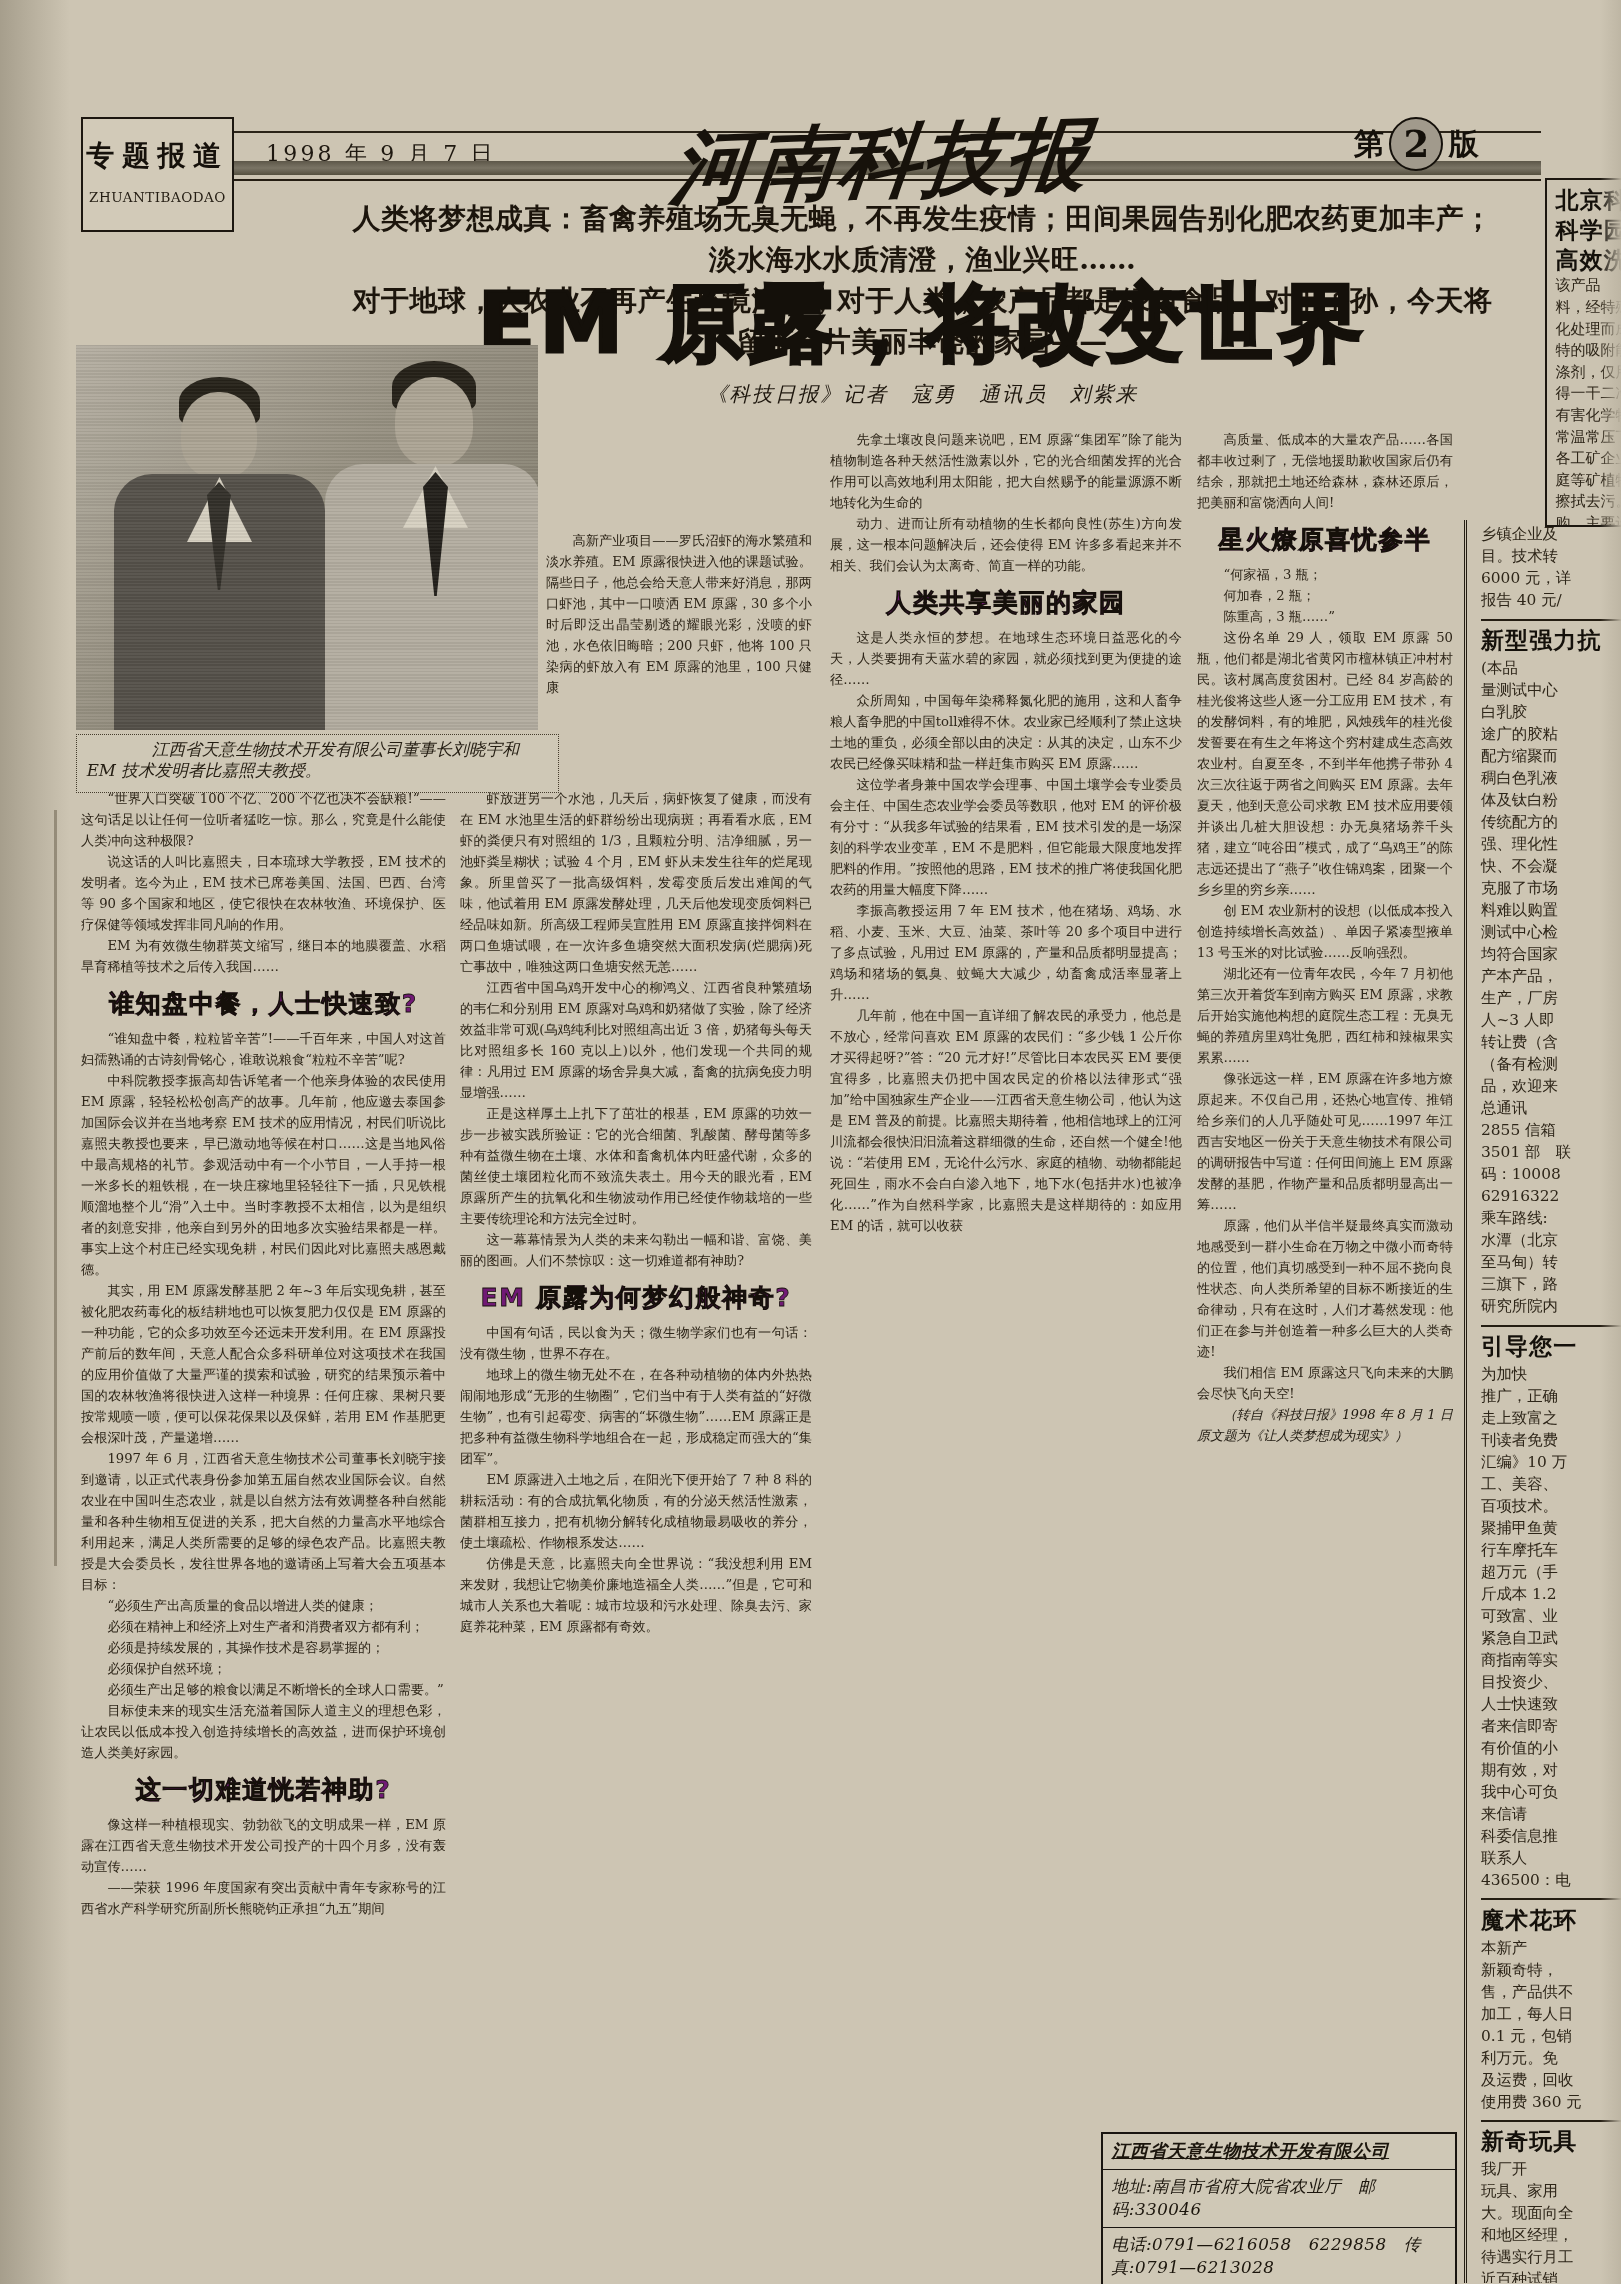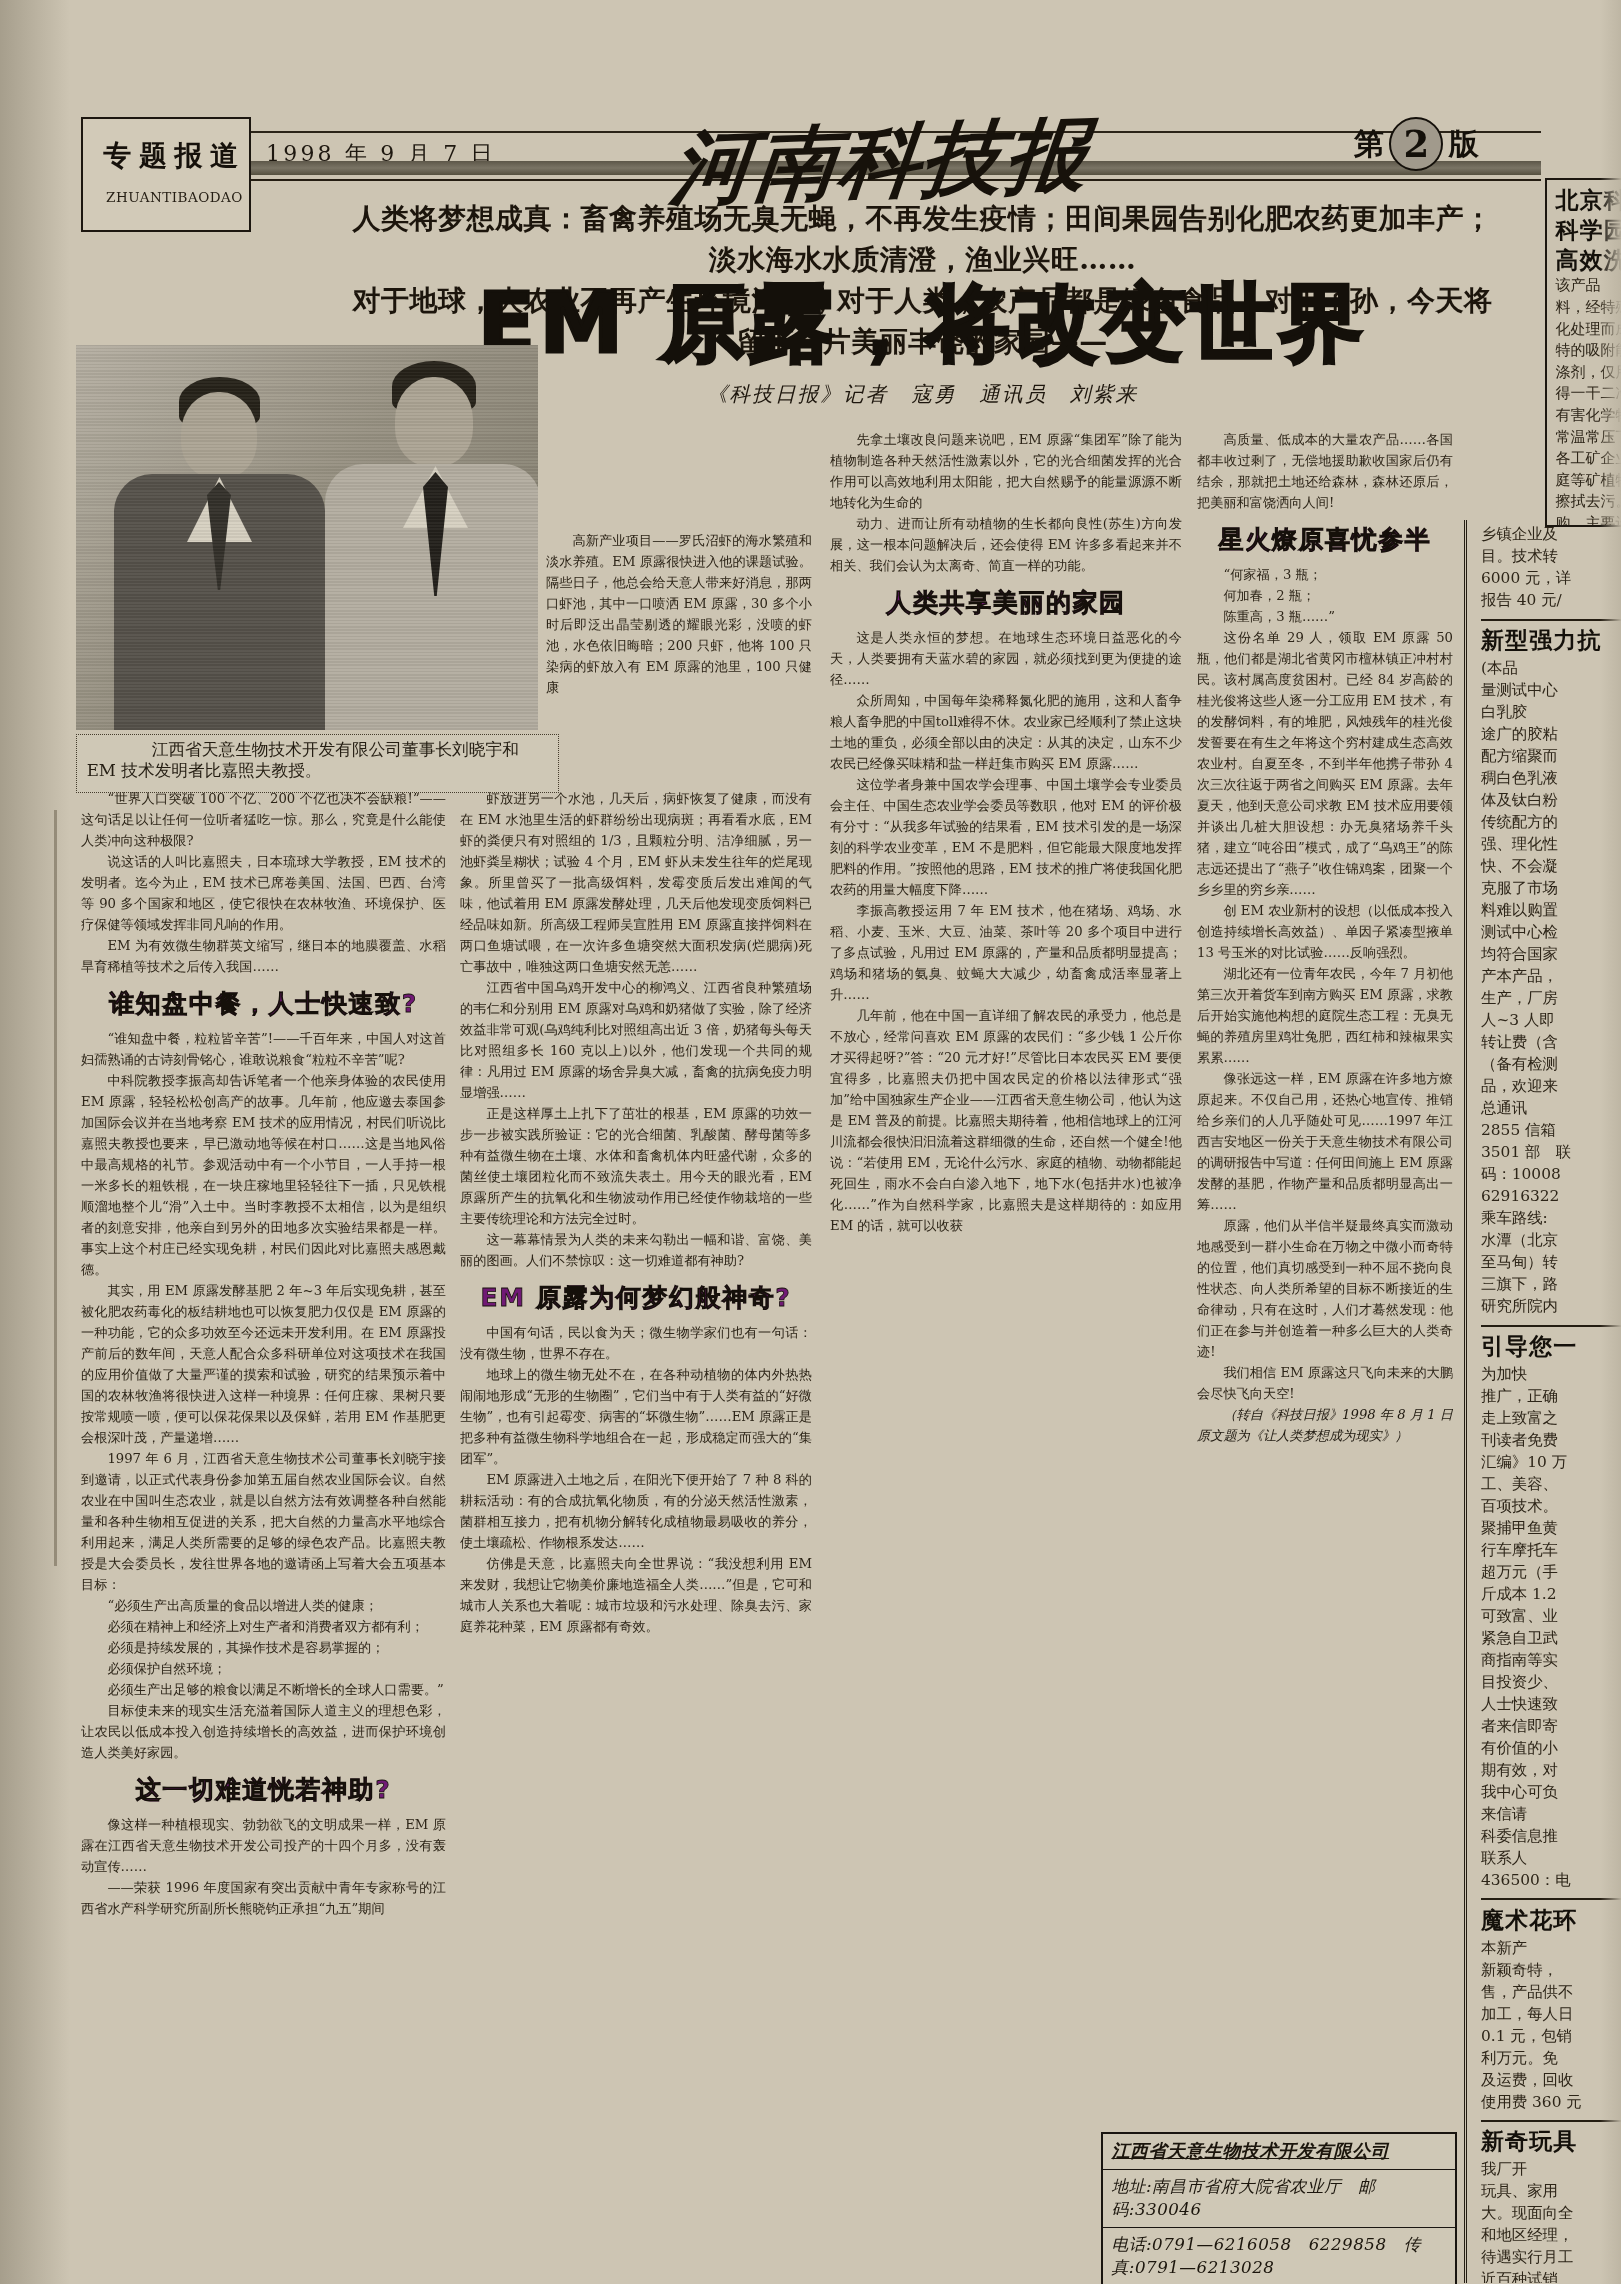--- a/index.html
+++ b/index.html
@@ -7,21 +7,21 @@
        background:#cdc5b3;font-family:"DejaVu Serif","Liberation Serif",serif;color:#2b2317;}
   body:before{content:"";position:absolute;left:0;top:0;width:70px;height:100%;
        background:linear-gradient(to right,#a69e8c,rgba(166,158,140,0));z-index:5;pointer-events:none;}
   body:after{content:"";position:absolute;right:0;top:0;width:21.6px;height:100%;
        background:linear-gradient(to left,#bdb5a3,rgba(189,181,163,0));z-index:5;pointer-events:none;}
 
   .abs{position:absolute;}
 
   
   .section-box{left:81px;top:117px;width:149px;height:111px;border:2.2px solid #1c1710;
-       text-align:center;background:#d2cab8;z-index:2;padding-left:17px;}
+       text-align:center;background:#d2cab8;z-index:2;}
   .section-box .cn{font-family:"DejaVu Serif",serif;font-weight:700;font-size:28px;
        letter-spacing:7.6px;margin-top:18.4px;color:#16110b;}
   .section-box .en{font-size:13.5px;letter-spacing:0.5px;margin-top:14px;color:#241d13;}
   .hdr-rule{left:231px;top:131px;width:1310px;height:2.2px;background:#2b2418;}
   .hdr-date{left:266px;top:139px;font-size:22px;letter-spacing:3.2px;color:#1e1810;}
   .masthead{left:667px;top:101px;width:426px;height:130px;text-align:center;
        font-family:"DejaVu Serif",serif;font-weight:900;font-style:italic;font-size:81px;
        line-height:119px;letter-spacing:2.2px;color:#17120b;transform:skewX(-8deg) rotate(-2deg);z-index:3;}
   .edition{left:1354px;top:117px;display:flex;align-items:center;gap:5.4px;z-index:3;}
   .edition .word{font-family:"DejaVu Sans",sans-serif;font-weight:900;font-size:30px;color:#14100a;}
@@ -47,21 +47,21 @@
        background:linear-gradient(135deg,#b5afa2 0%,#979182 45%,#7d7869 100%);}
   .photo .grain{position:absolute;inset:0;
        background:repeating-linear-gradient(0deg,rgba(0,0,0,.05) 0 1.6px,rgba(255,255,255,.04) 1.6px 3.2px);}
   .man{position:absolute;}
   .head-sh{position:absolute;border-radius:48% 48% 42% 42%;background:#aca494;}
   .hair{position:absolute;border-radius:50% 50% 20% 20%;background:#262219;}
   .suit{position:absolute;border-radius:38px 38px 0 0;}
   .shirt{position:absolute;background:#d6d0c1;clip-path:polygon(50% 0,100% 100%,0 100%);}
   .tie{position:absolute;background:#33302a;clip-path:polygon(50% 0,100% 12%,55% 100%,45% 100%,0 12%);}
   .caption{left:76px;top:734px;width:462px;height:48px;border:1.6px dotted #453c2c;
-       padding:4.3px 9.7px;font-size:16.7px;line-height:20.5px;color:#241d12;
+       padding:4.3px 9.7px;font-style:italic;font-size:16.7px;line-height:20.5px;color:#241d12;
        background:#cfc8b6;}
   .caption .ind{display:inline-block;width:65px;}
 
   
   .col{font-size:13.2px;line-height:21px;text-align:justify;overflow:hidden;color:#2d2518;}
   .col p{margin:0;text-indent:2em;}
   .col p.l{text-indent:2em;margin:0;}
   .col p.c{font-style:italic;color:#1f1910;}
   .col h3{font-family:"DejaVu Sans","Liberation Sans",sans-serif;font-weight:900;
        font-size:25px;letter-spacing:1.6px;text-align:center;text-indent:0;

